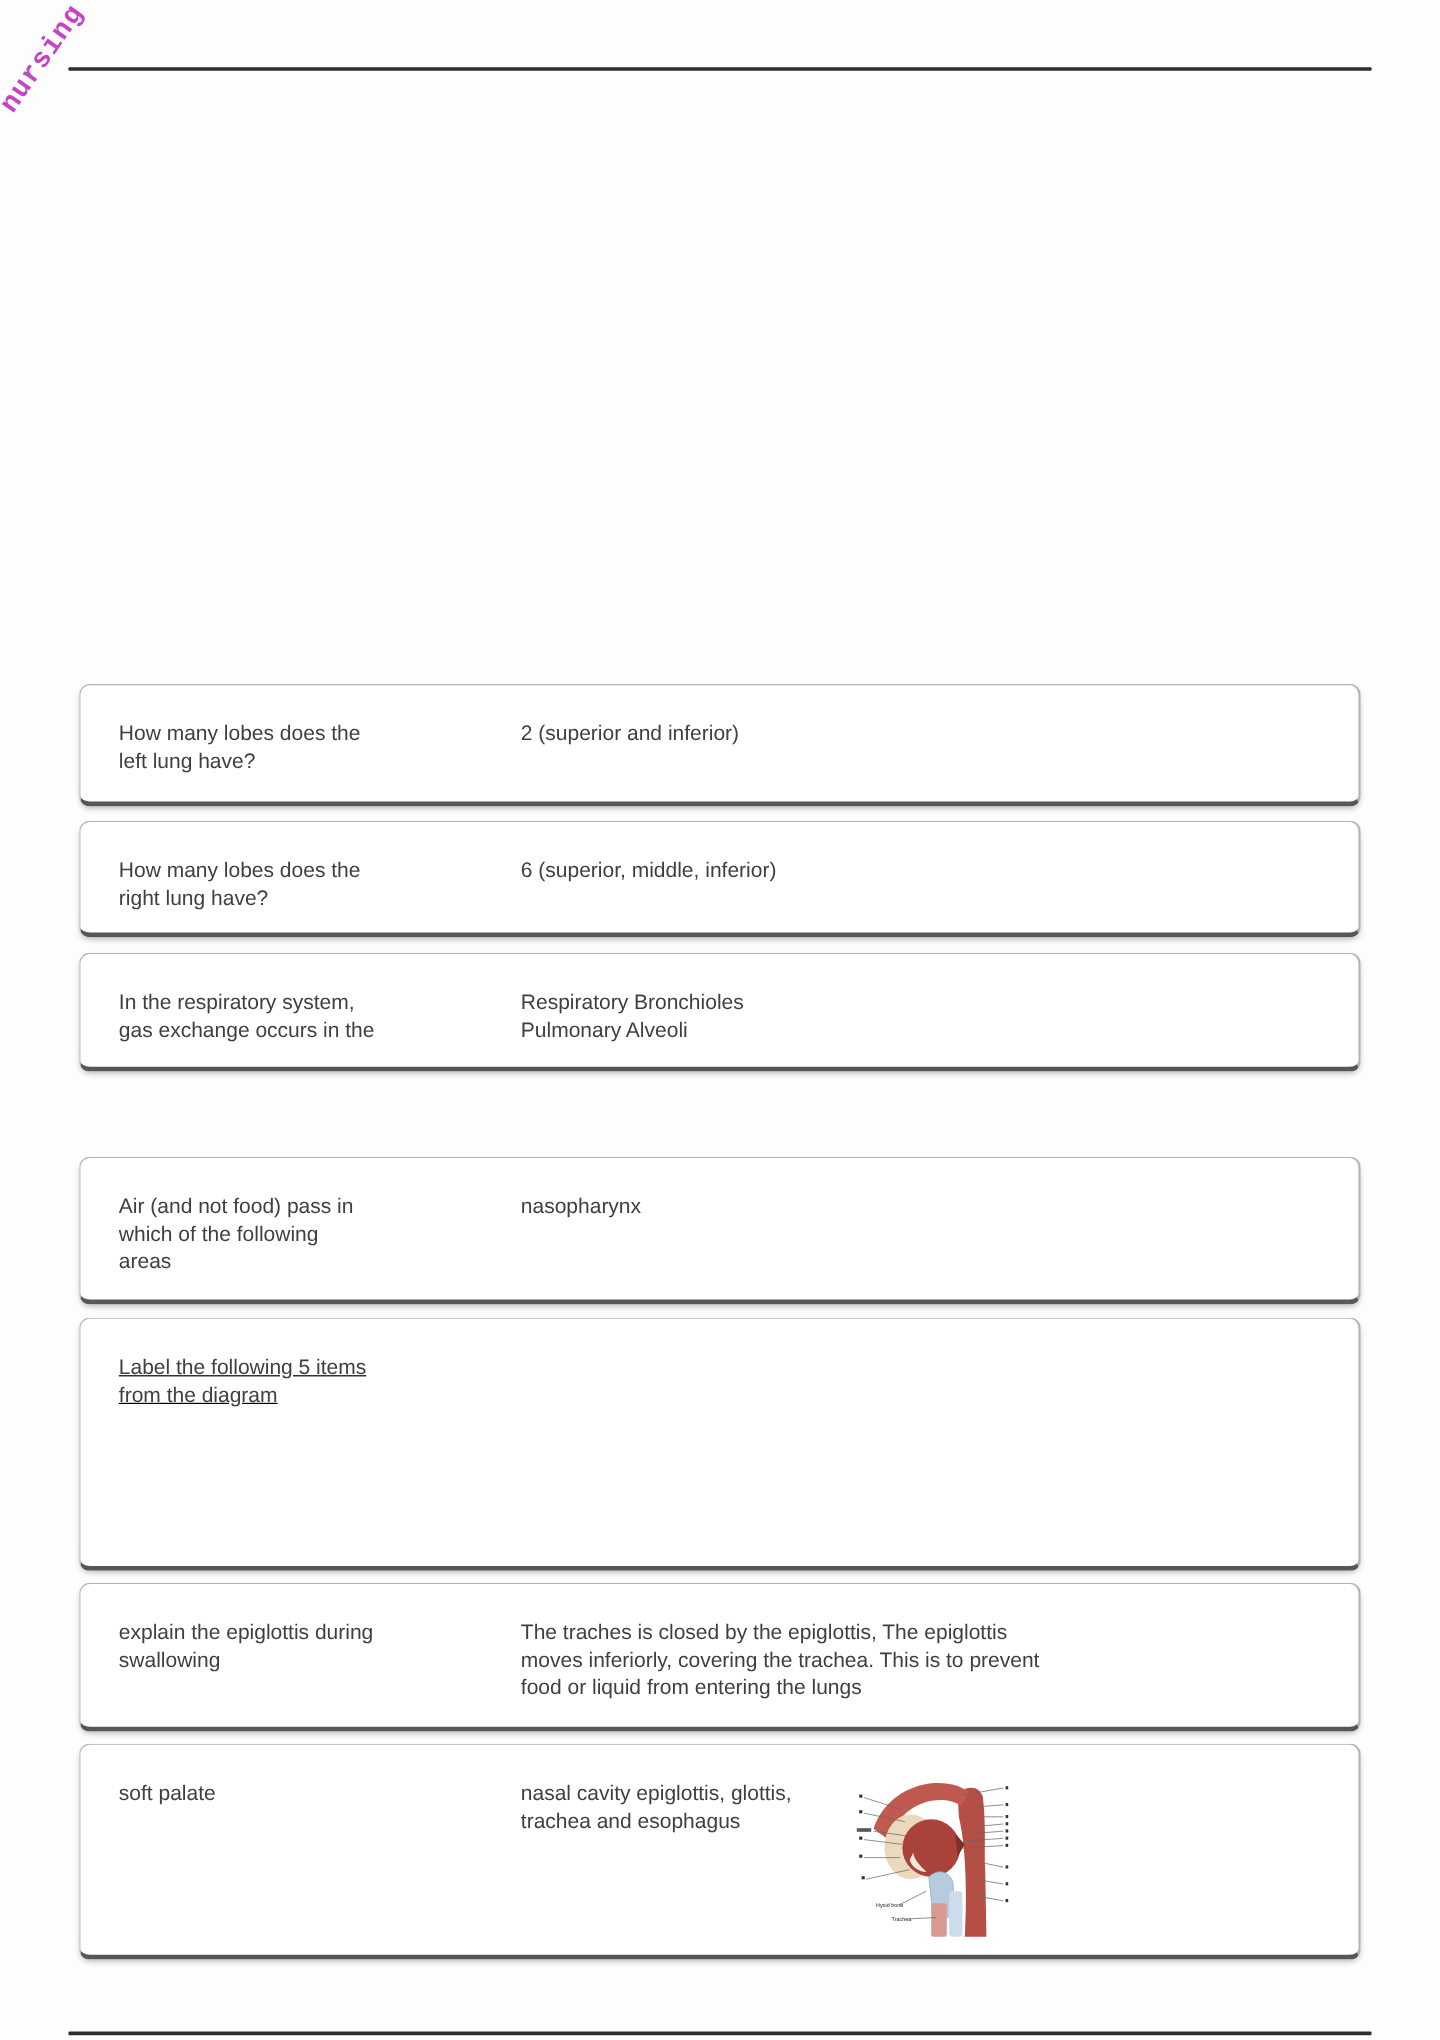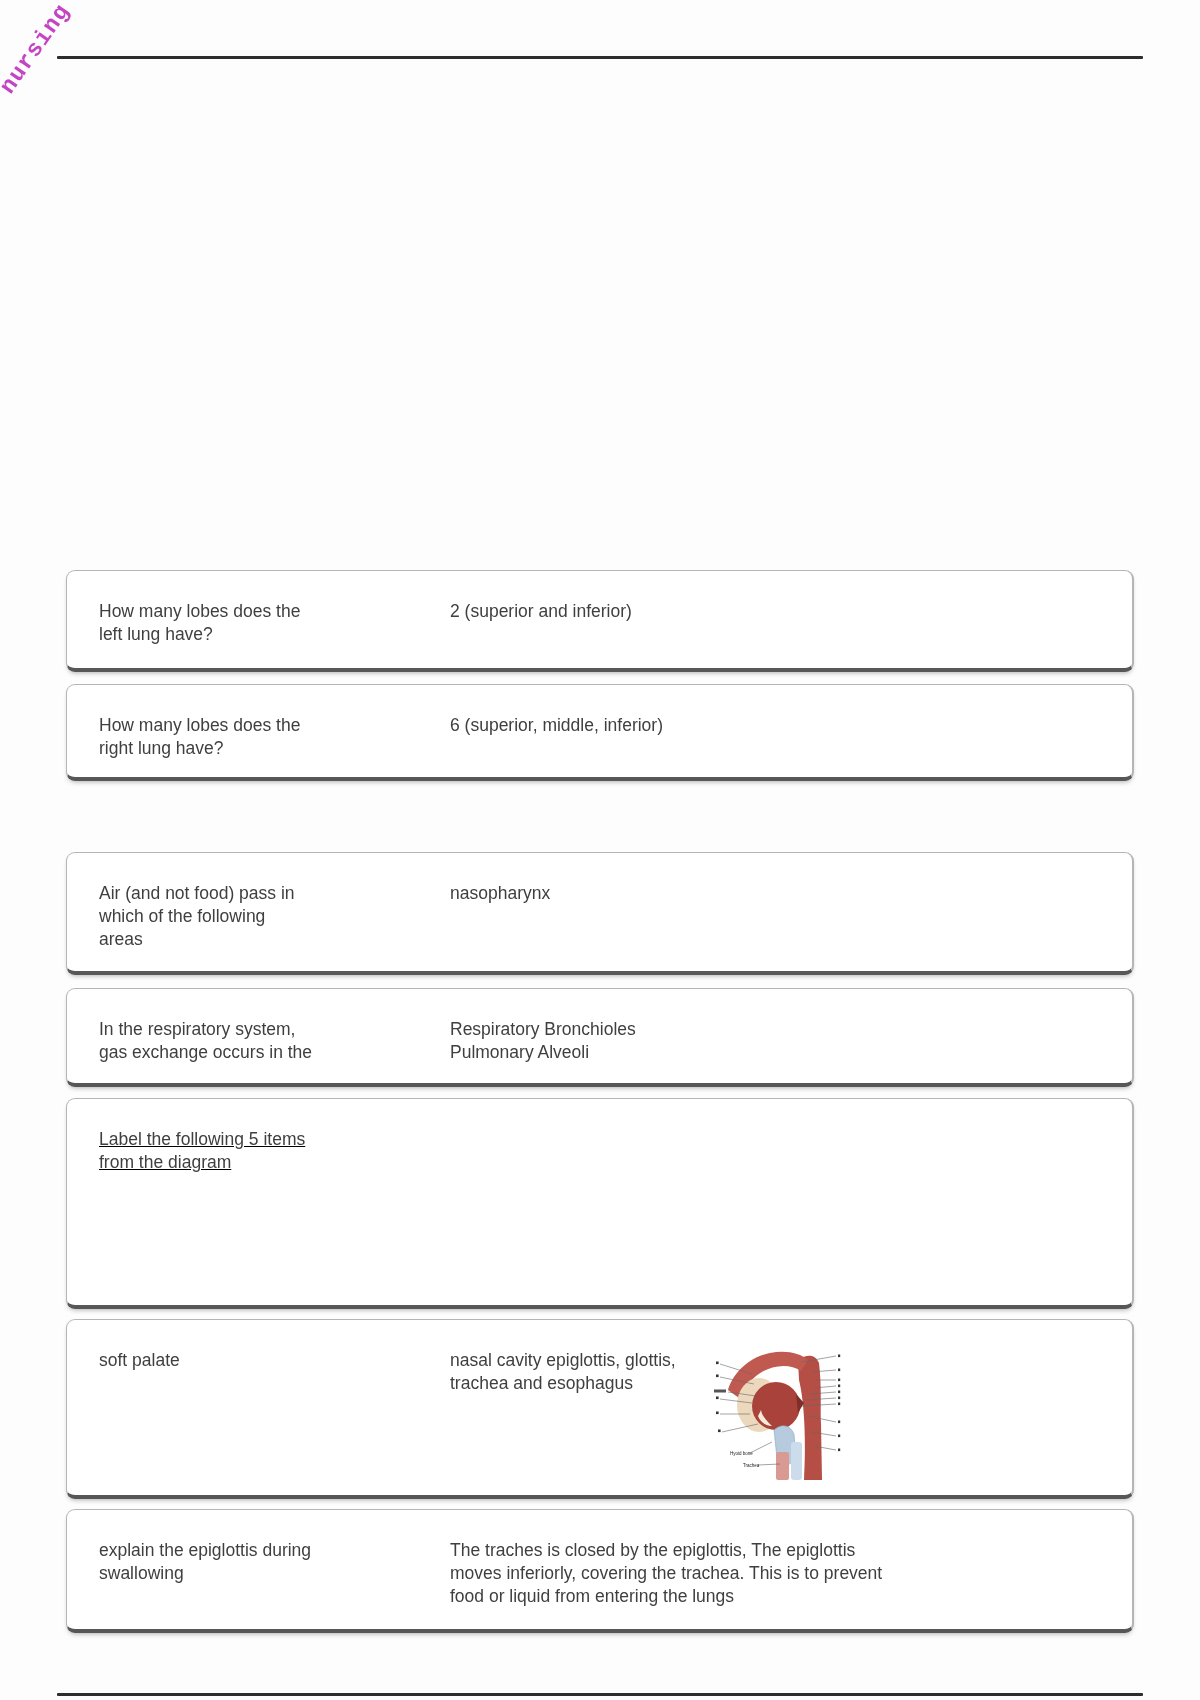--- a/index.html
+++ b/index.html
@@ -27,21 +27,20 @@
   }
   .card{
     box-sizing:border-box;width:1068px;background:#ffffff;
     border:1px solid #b5b5b5;border-right-width:2px;
     border-bottom:4px solid #575757;
     border-radius:9px;
     box-shadow:0 3px 5px -2px rgba(0,0,0,0.30);
     padding:29px 30px 18px 32px;
     display:flex;align-items:flex-start;
     position:relative;
-    gap:16px;
   }
   .q,.a{
     font-size:17.5px;line-height:23px;color:#3f3f3f;
     white-space:pre-line;
   }
   .q{flex:0 0 231px;margin-right:64px;}
   .a{flex:1 1 auto;margin-left:40px;}
   .card-1{height:102px;}
   .card-2{height:97px;margin-top:12px;}
   .card-3{height:123px;margin-top:71px;}
@@ -69,37 +68,45 @@
 left lung have?</div>
     <div class="a">2 (superior and inferior)</div>
   </div>
 
   <div class="card card-2">
     <div class="q">How many lobes does the
 right lung have?</div>
     <div class="a">6 (superior, middle, inferior)</div>
   </div>
 
+  <div class="card card-4">
+    <div class="q">In the respiratory system,
+gas exchange occurs in the</div>
+    <div class="a">Respiratory Bronchioles
+Pulmonary Alveoli</div>
+  </div>
+
   <div class="card card-3">
     <div class="q">Air (and not food) pass in
 which of the following
 areas</div>
     <div class="a">nasopharynx</div>
   </div>
 
-  <div class="card card-4">
-    <div class="q">In the respiratory system,
-gas exchange occurs in the</div>
-    <div class="a">Respiratory Bronchioles
-Pulmonary Alveoli</div>
-  </div>
-
   <div class="card card-5">
     <div class="q">Label the following 5 items
 from the diagram</div>
+  </div>
+
+  <div class="card card-7">
+    <div class="q">explain the epiglottis during
+swallowing</div>
+    <div class="a">The traches is closed by the epiglottis, The epiglottis
+moves inferiorly, covering the trachea. This is to prevent
+food or liquid from entering the lungs</div>
   </div>
 
   <div class="card card-6">
     <div class="q">soft palate</div>
     <div class="a">nasal cavity epiglottis, glottis,
 trachea and esophagus</div>
     <div class="diagram">
       <svg viewBox="0 0 132 136" xmlns="http://www.w3.org/2000/svg">
         <rect x="0" y="0" width="132" height="136" fill="#ffffff"></rect>
 
@@ -164,23 +171,15 @@
           <rect x="126" y="88.5" width="2.2" height="2.6"></rect>
           <rect x="126" y="102.5" width="2.2" height="2.6"></rect>
         </g>
 
         <text x="18" y="109" font-size="4.5" fill="#222222" font-family="Liberation Sans, sans-serif">Hyoid bone</text>
         <text x="31" y="121" font-size="4.5" fill="#222222" font-family="Liberation Sans, sans-serif">Trachea</text>
       </svg>
     </div>
   </div>
 
-  <div class="card card-7">
-    <div class="q">explain the epiglottis during
-swallowing</div>
-    <div class="a">The traches is closed by the epiglottis, The epiglottis
-moves inferiorly, covering the trachea. This is to prevent
-food or liquid from entering the lungs</div>
-  </div>
-
 </div>
 
 <div class="rule rule-bottom"></div>
 
 </body></html>

